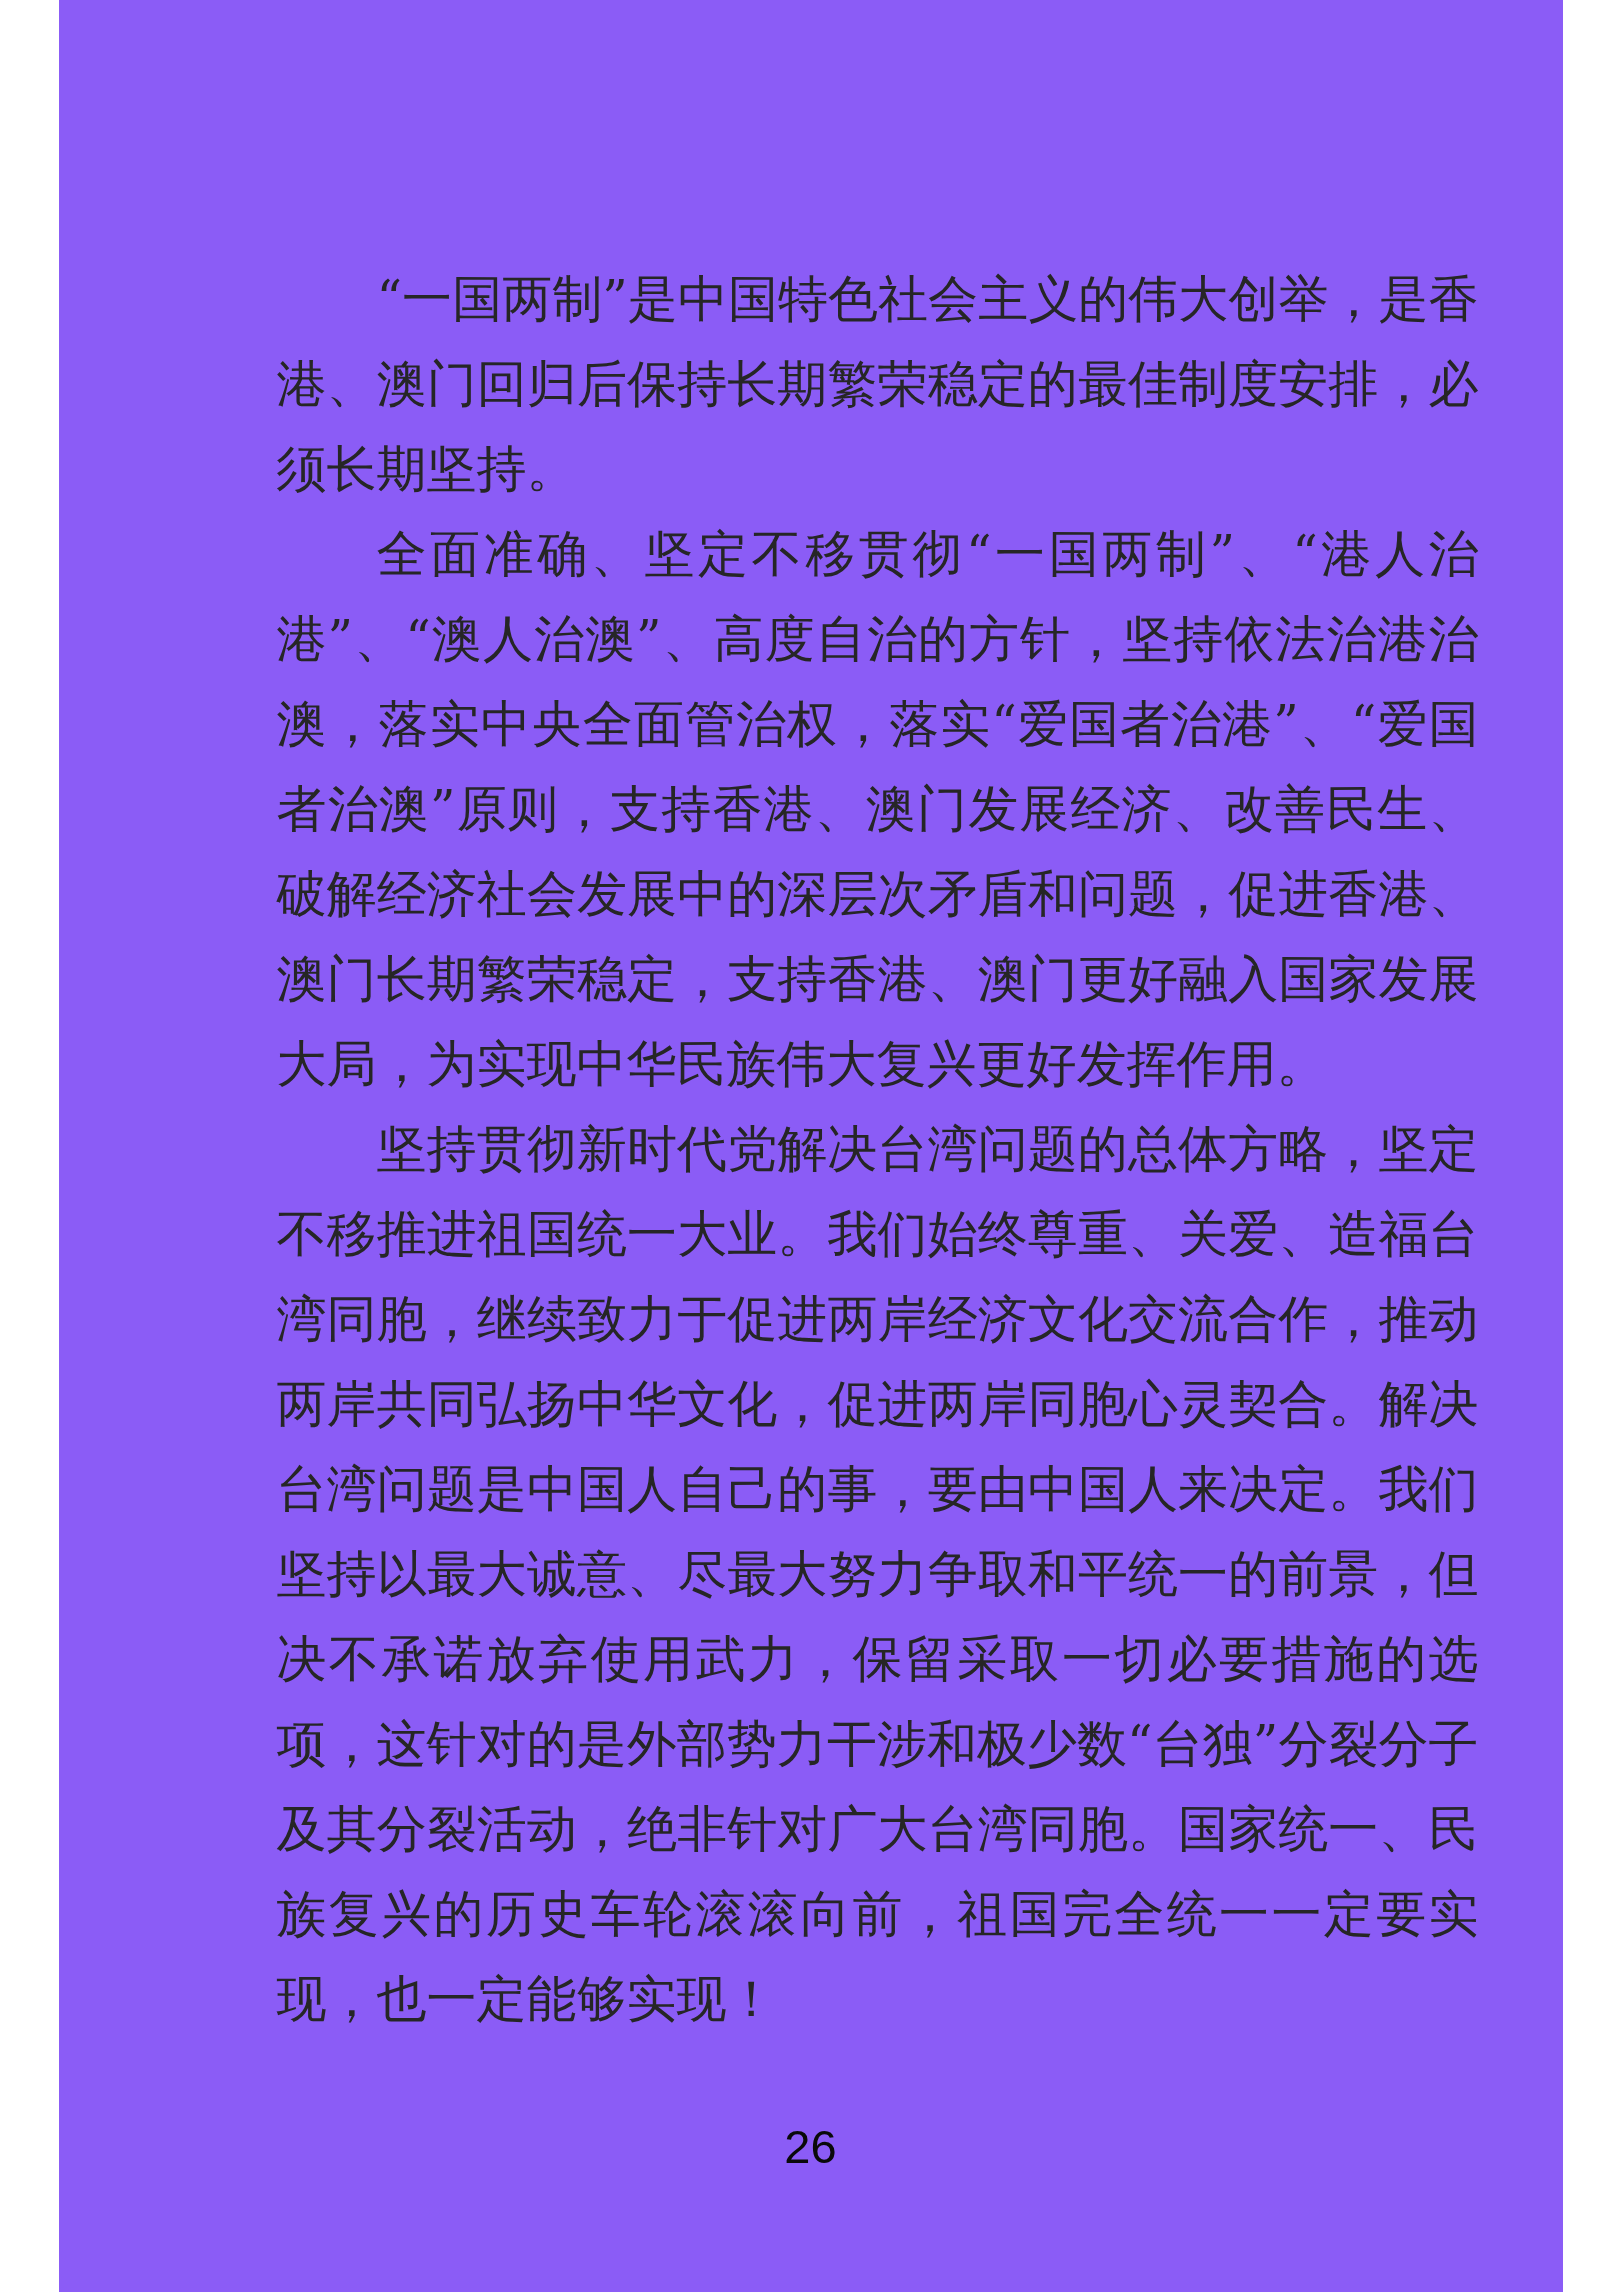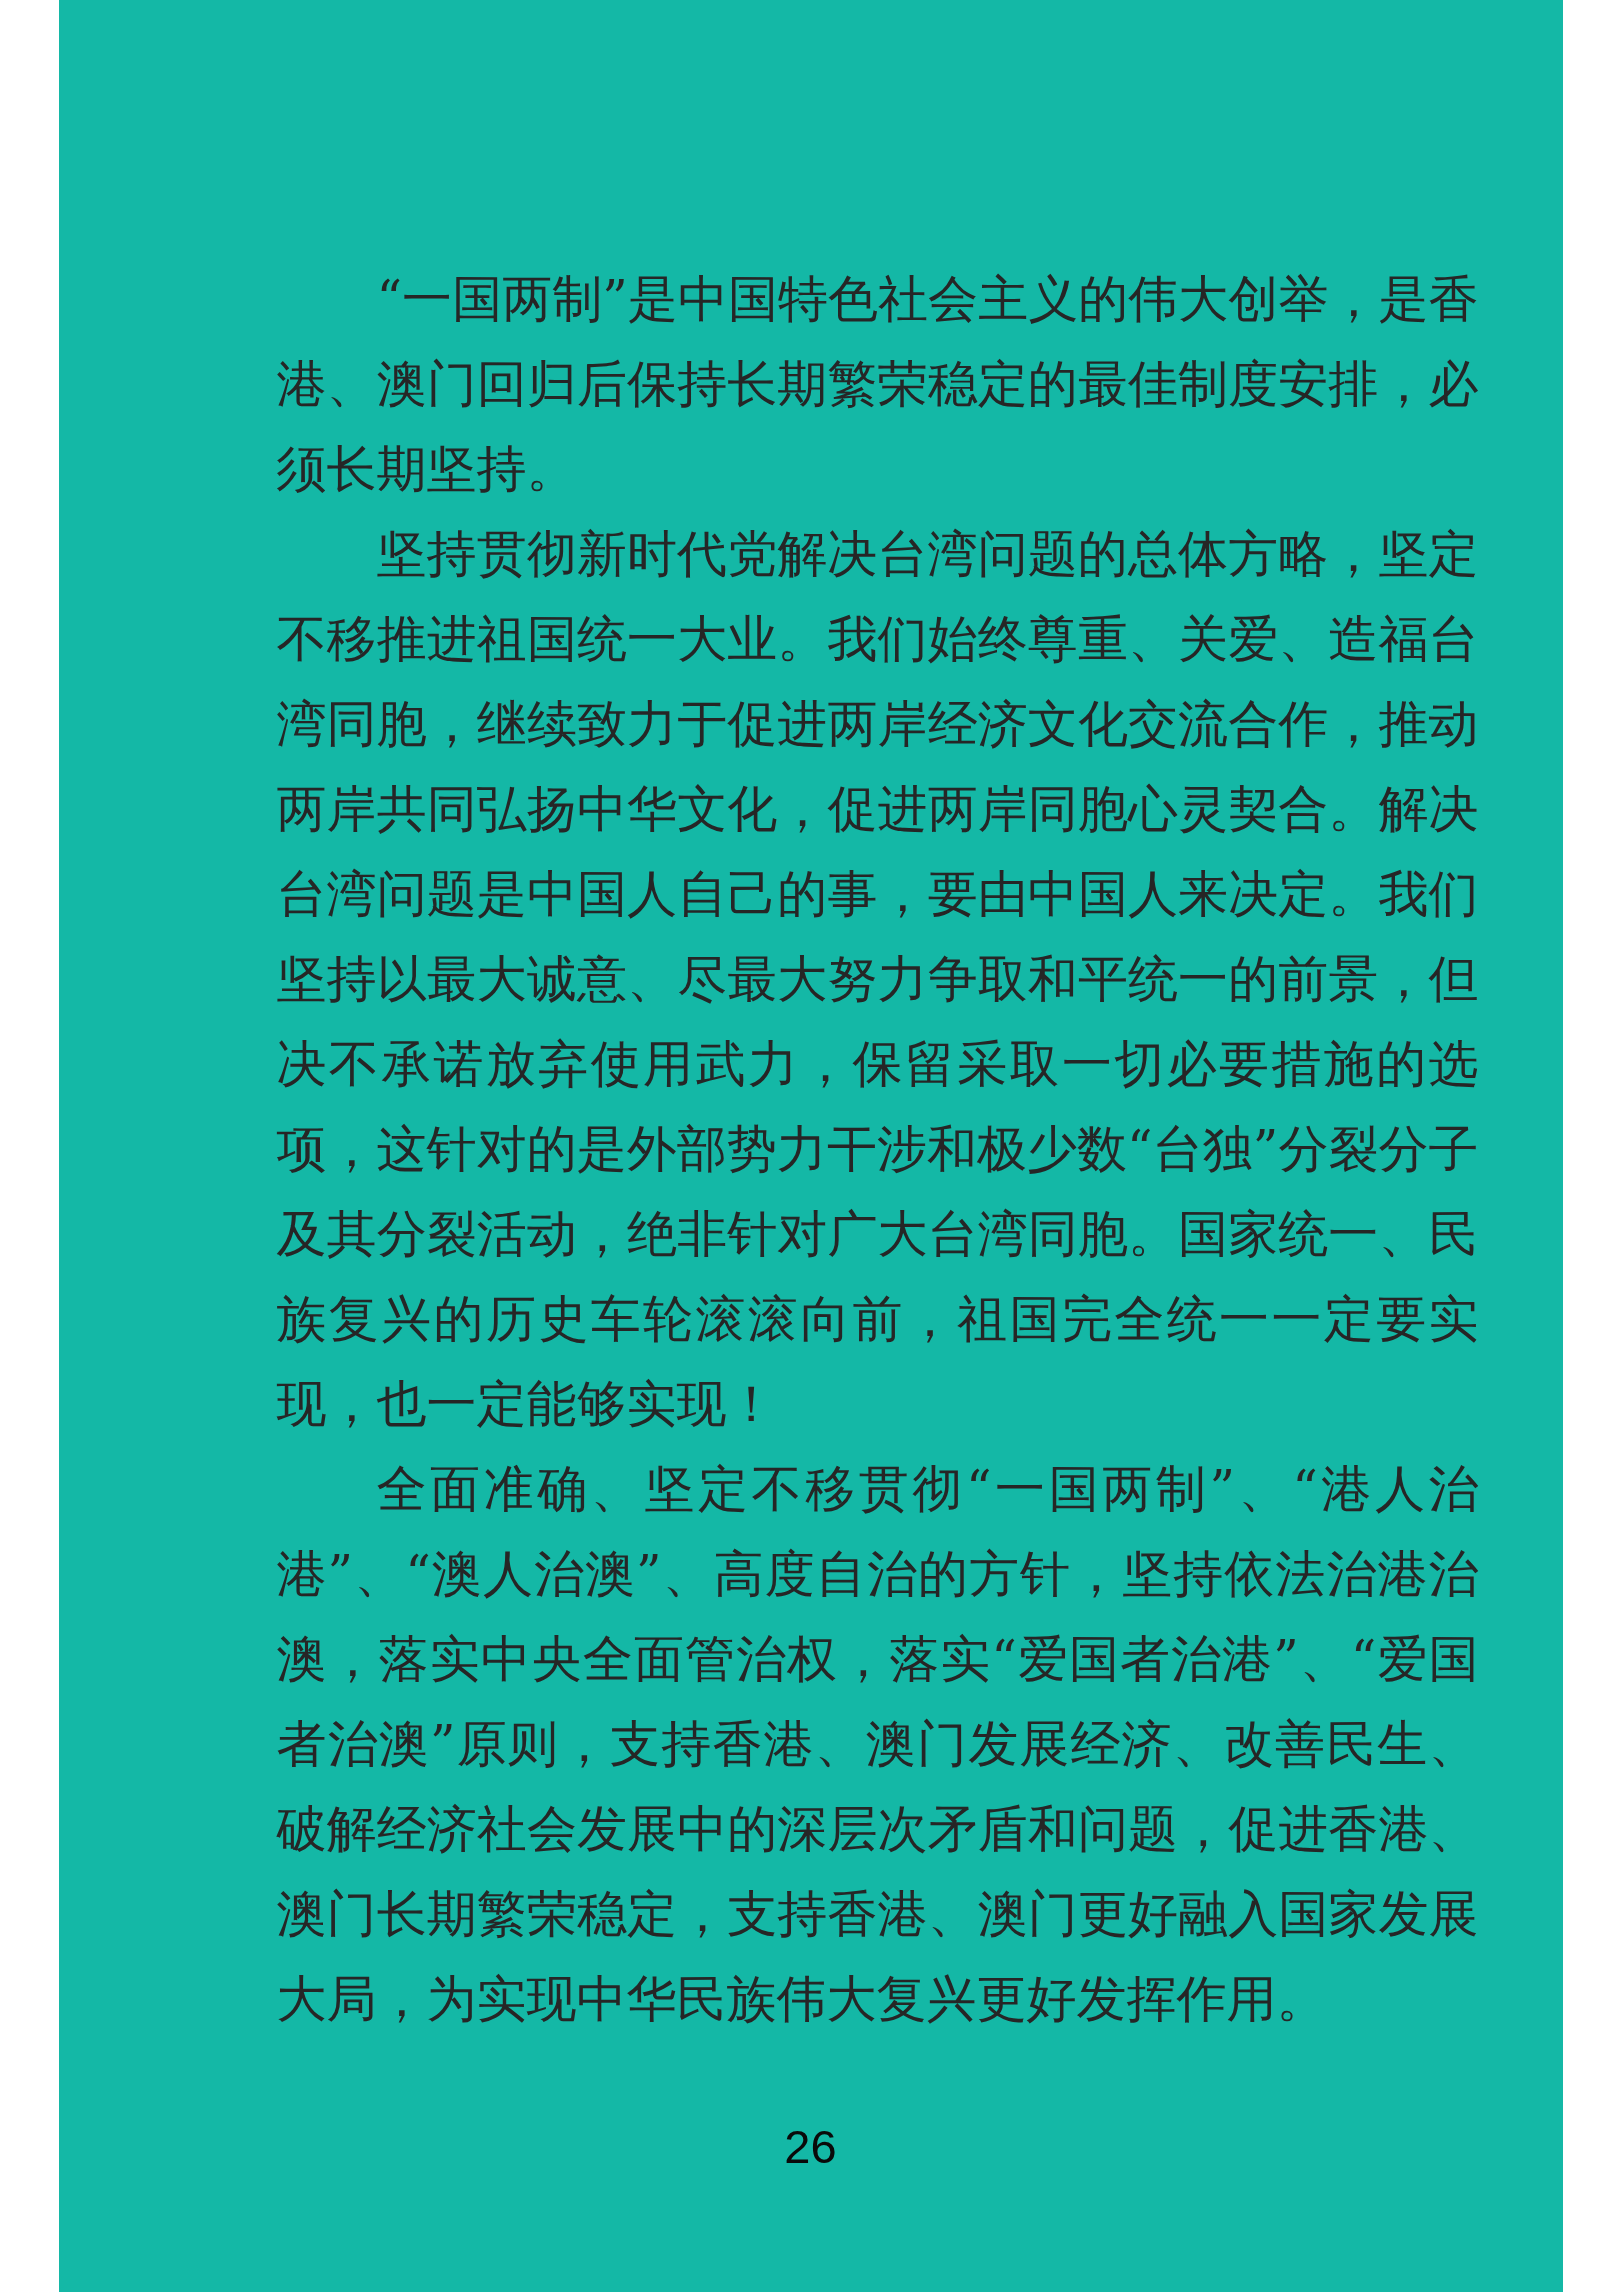--- a/index.html
+++ b/index.html
@@ -5,21 +5,21 @@
   html, body {
     margin: 0;
     padding: 0;
     background: #ffffff;
   }
   .page {
     position: relative;
     width: 1486px;
     height: 2293px;
     margin: 0 auto;
-    background: #14b8a6;
+    background: #8b5cf6;
     overflow: hidden;
     padding-left: 18px;
   }
   .text-block {
     position: absolute;
     left: 218px;
     top: 257px;
     width: 1202px;
   }
   .text-block p {
@@ -47,18 +47,18 @@
     line-height: 1;
     color: #0a0a0a;
   }
 </style>
 </head>
 <body>
 
 <div class="page">
   <div class="text-block">
     <p>“一国两制”是中国特色社会主义的伟大创举，是香港、澳门回归后保持长期繁荣稳定的最佳制度安排，必须长期坚持。</p>
+    <p>全面准确、坚定不移贯彻“一国两制”、“港人治港”、“澳人治澳”、高度自治的方针，坚持依法治港治澳，落实中央全面管治权，落实“爱国者治港”、“爱国者治澳”原则，支持香港、澳门发展经济、改善民生、破解经济社会发展中的深层次矛盾和问题，促进香港、澳门长期繁荣稳定，支持香港、澳门更好融入国家发展大局，为实现中华民族伟大复兴更好发挥作用。</p>
     <p>坚持贯彻新时代党解决台湾问题的总体方略，坚定不移推进祖国统一大业。我们始终尊重、关爱、造福台湾同胞，继续致力于促进两岸经济文化交流合作，推动两岸共同弘扬中华文化，促进两岸同胞心灵契合。解决台湾问题是中国人自己的事，要由中国人来决定。我们坚持以最大诚意、尽最大努力争取和平统一的前景，但决不承诺放弃使用武力，保留采取一切必要措施的选项，这针对的是外部势力干涉和极少数“台独”分裂分子及其分裂活动，绝非针对广大台湾同胞。国家统一、民族复兴的历史车轮滚滚向前，祖国完全统一一定要实现，也一定能够实现！</p>
-    <p>全面准确、坚定不移贯彻“一国两制”、“港人治港”、“澳人治澳”、高度自治的方针，坚持依法治港治澳，落实中央全面管治权，落实“爱国者治港”、“爱国者治澳”原则，支持香港、澳门发展经济、改善民生、破解经济社会发展中的深层次矛盾和问题，促进香港、澳门长期繁荣稳定，支持香港、澳门更好融入国家发展大局，为实现中华民族伟大复兴更好发挥作用。</p>
   </div>
   <div class="page-number">26</div>
 </div>
 
 
 </body></html>

